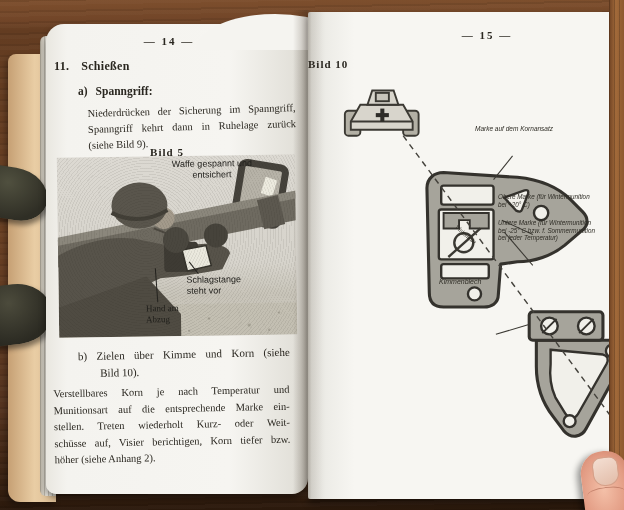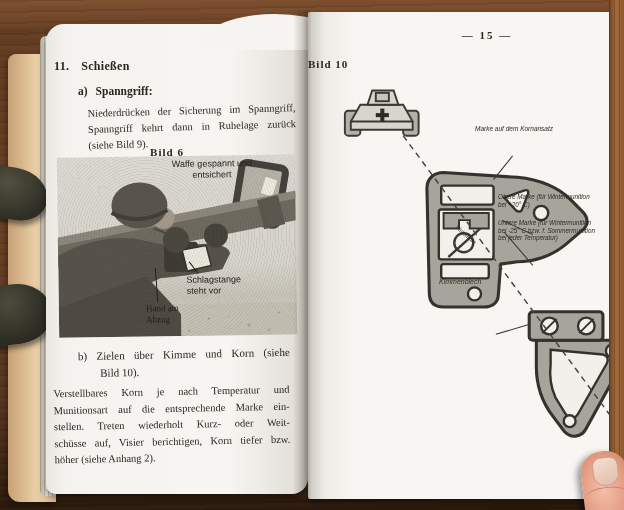--- a/index.html
+++ b/index.html
@@ -129,36 +129,37 @@
 
   <div class="wood-right"></div>
   <div class="cover"></div>
   <div class="stack-edge"></div>
   <div class="dark-obj obj1"></div>
   <div class="dark-obj obj2"></div>
 
   <div class="page page-left">
     <div class="bump-left"></div>
 
+    <div class="pl pnum-l">— 14 —</div>
 
     <div class="pl sec">
       <span>11.</span><span class="gap"></span><span>Schießen</span>
     </div>
 
     <div class="pl item-a">
       <span>a)</span><span class="gap"></span><span>Spanngriff:</span>
     </div>
 
     <div class="pl para-a">
       <div class="jline">Niederdrücken der Sicherung im Spanngriff,</div>
       <div class="jline">Spanngriff kehrt dann in Ruhelage zurück</div>
       <div>(siehe Bild 9).</div>
     </div>
 
-    <div class="pl cap-9">Bild 6</div>
+    <div class="pl cap-9">Bild 5</div>
 
     <div class="photo">
       <svg viewBox="0 0 238 180">
 
         <rect x="0" y="148" width="238" height="32" fill="#c3bfb2"></rect>
         <g fill="#8f8b7e" opacity=".55">
           <circle cx="20" cy="158" r="1.4"></circle>
             <circle cx="55" cy="166" r="1.2"></circle>
             <circle cx="96" cy="172" r="1.5"></circle>
           <circle cx="150" cy="163" r="1.3"></circle>

